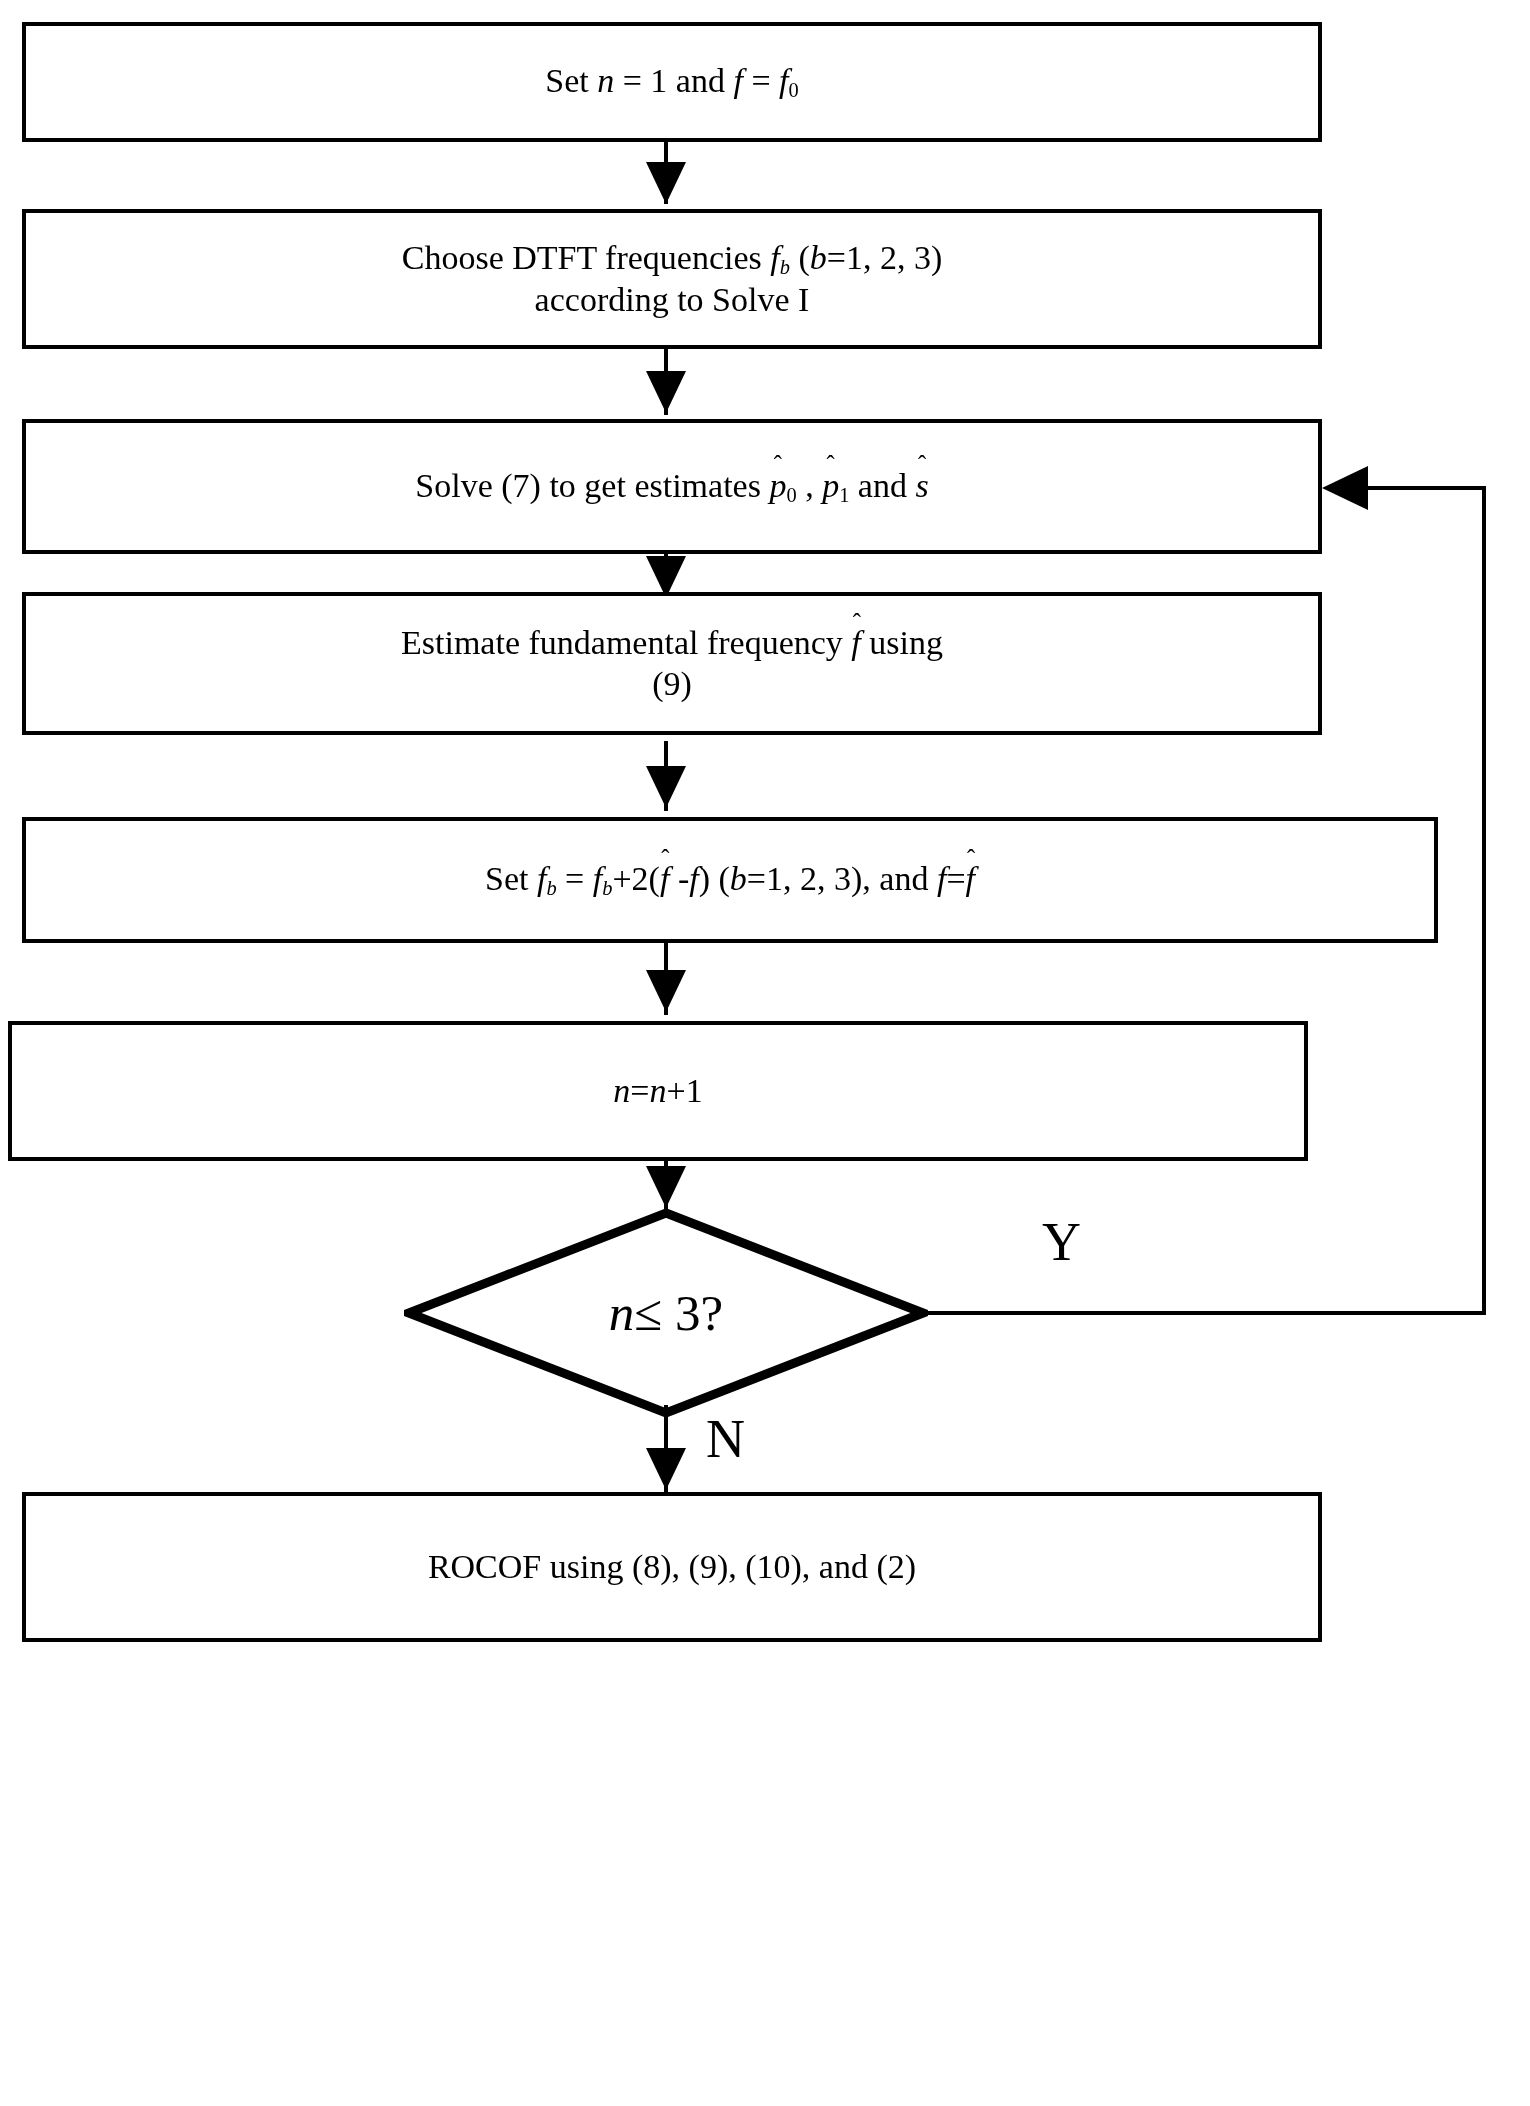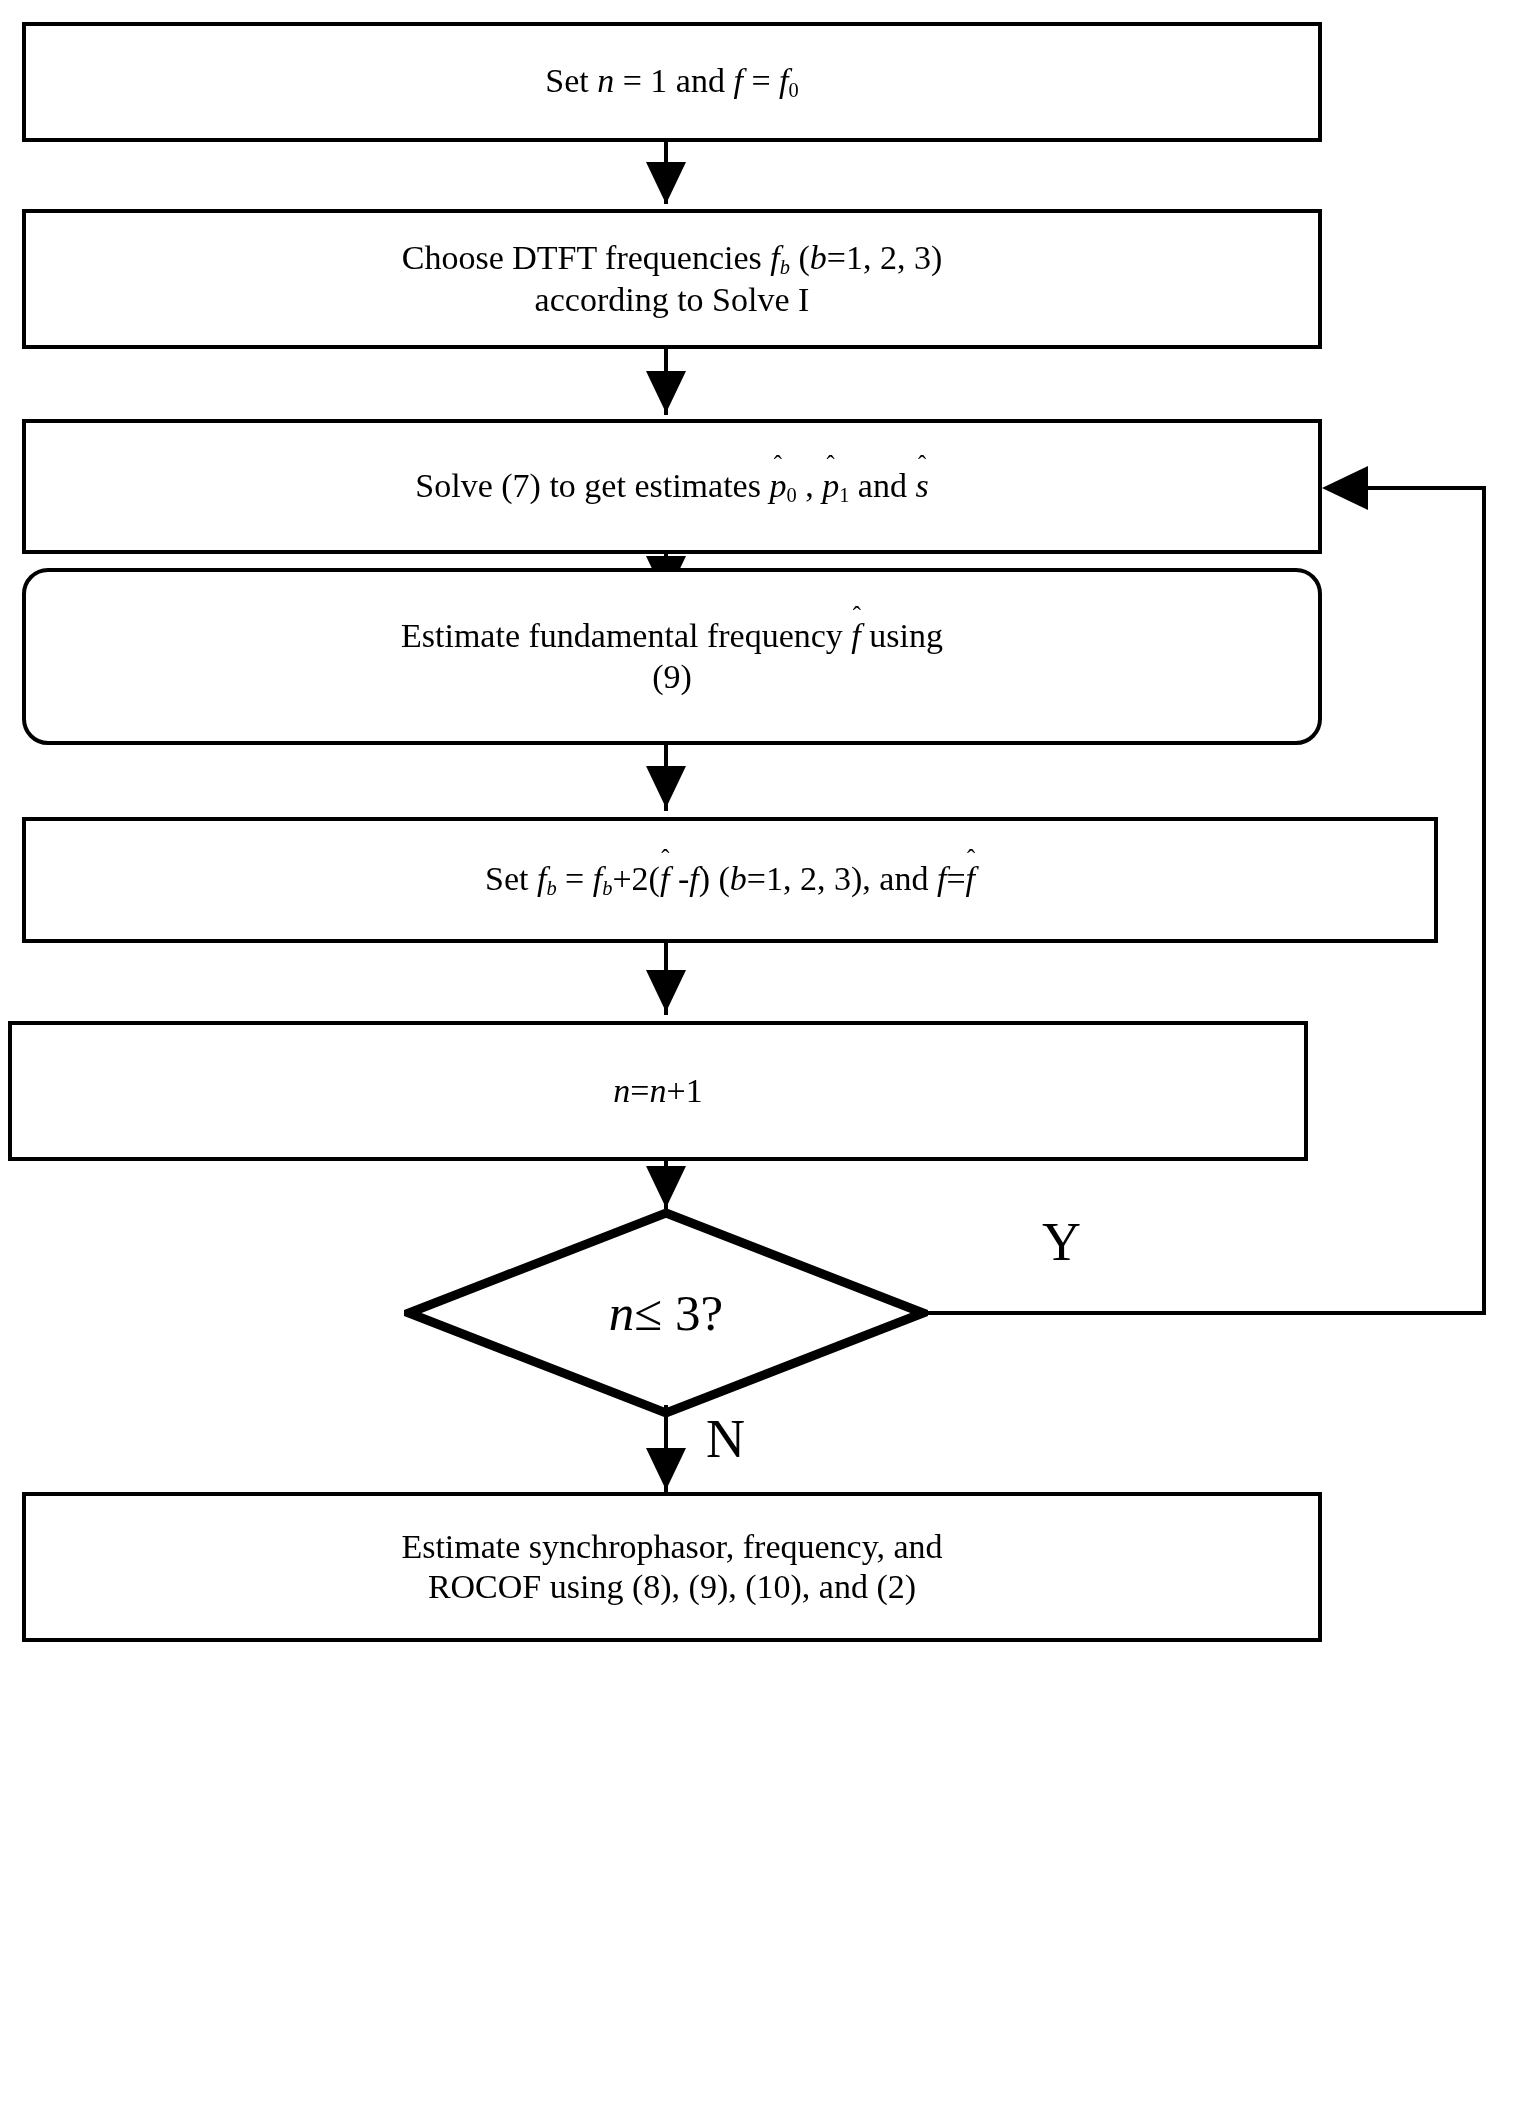--- a/index.html
+++ b/index.html
@@ -141,21 +141,21 @@
 
   <div class="node-box" style="left:22px; top:419px; width:1300px; height:135px;">
     <span class="txt">
       <span>Solve (7) to get estimates </span><span class="hatwrap"><span class="hatmark">ˆ</span><i class="v">p</i></span><sub class="sn">0</sub><span> , </span><span class="hatwrap"><span class="hatmark">ˆ</span><i class="v">p</i></span><sub class="sn">1</sub><span> and </span><span class="hatwrap"><span class="hatmark">ˆ</span><i class="v">s</i></span>
     </span>
   </div>
 
   <div class="vline" style="left:664px; top:554px; height:46px;"></div>
   <div class="arrow-down" style="left:646px; top:556px;"></div>
 
-  <div class="node-box" style="left:22px; top:568px; width:1300px; height:177px;border-radius:26px;">
+  <div class="node-box" style="left:22px; top:592px; width:1300px; height:143px;">
     <span class="txt">
       <span>Estimate fundamental frequency  </span><span class="hatwrap fhat"><span class="hatmark">ˆ</span><i class="v">f</i></span><span>  using</span>
       <span class="line2">(9)</span>
     </span>
   </div>
 
   <div class="vline" style="left:664px; top:741px; height:70px;"></div>
   <div class="arrow-down" style="left:646px; top:766px;"></div>
 
   <div class="node-box" style="left:22px; top:817px; width:1416px; height:126px;">
@@ -190,18 +190,17 @@
   <div class="hline" style="left:1368px; top:486px; width:118px;"></div>
   <div class="arrow-left" style="left:1322px; top:466px;"></div>
   <div class="branch-label" style="left:1042px; top:1215px;">Y</div>
 
   <div class="vline" style="left:664px; top:1405px; height:90px;"></div>
   <div class="arrow-down" style="left:646px; top:1448px;"></div>
   <div class="branch-label" style="left:706px; top:1412px;">N</div>
 
   <div class="node-box" style="left:22px; top:1492px; width:1300px; height:150px;">
     <span class="txt">
-      <span>Estimate synchrophasor, frequency, and</span>
       <span class="line2">ROCOF using (8), (9), (10), and (2)</span>
     </span>
   </div>
 
 </div>
 
 </body></html>

